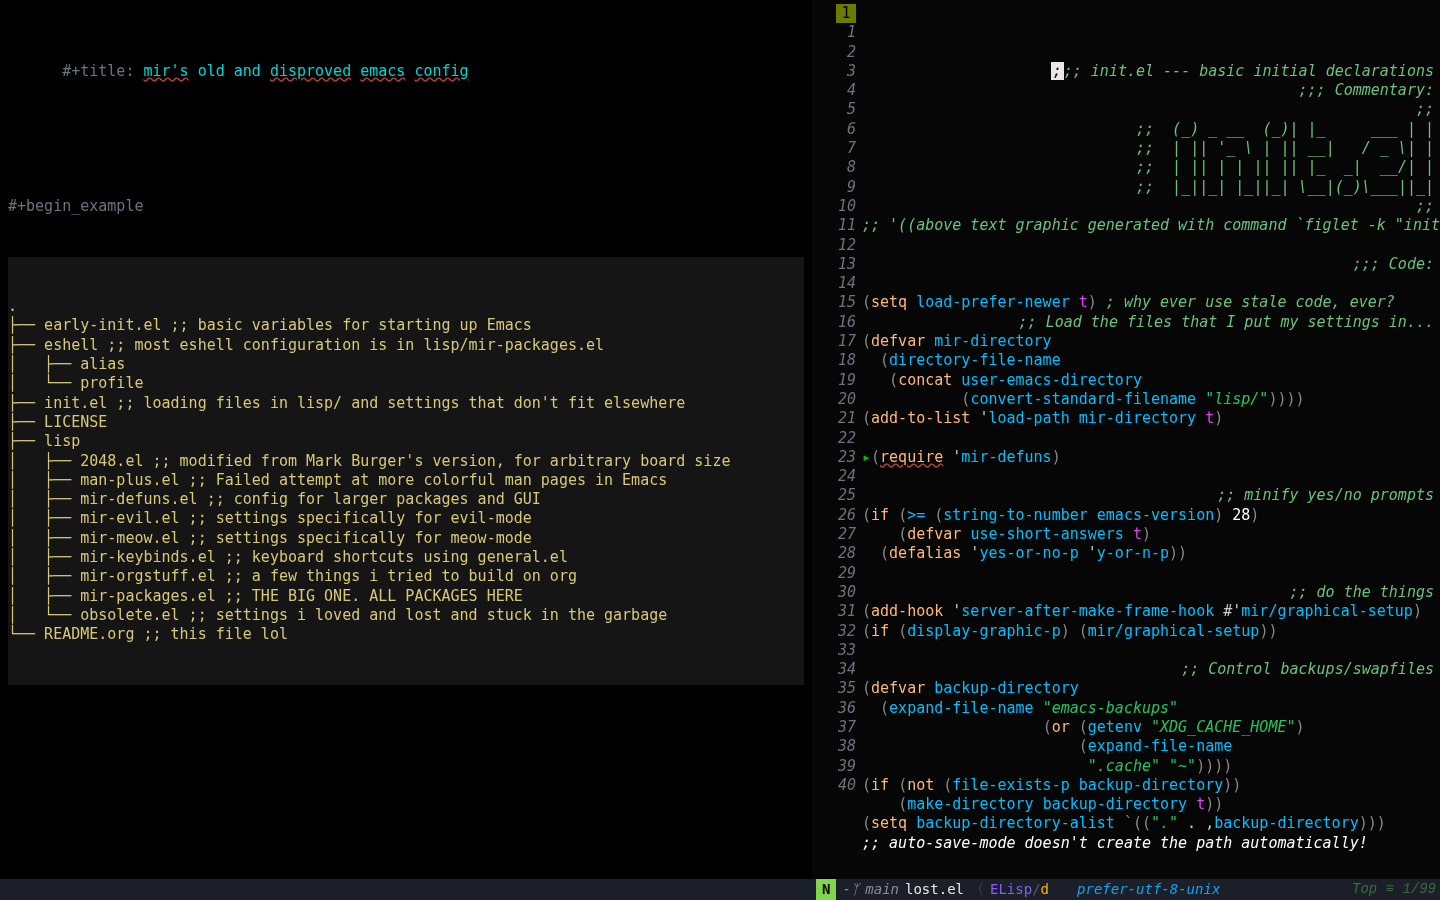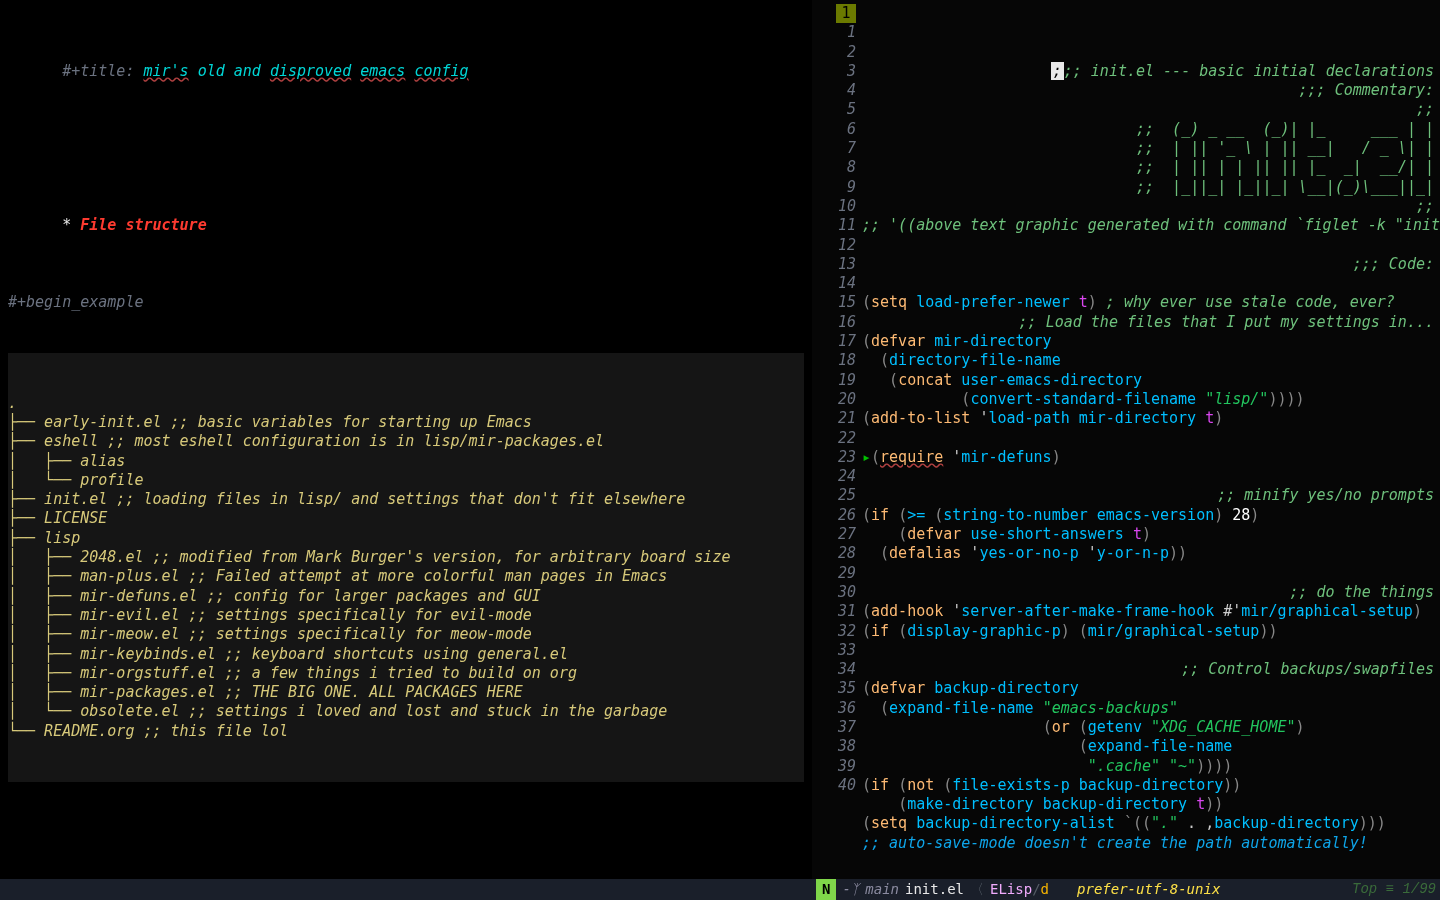--- a/index.html
+++ b/index.html
@@ -19,21 +19,20 @@
     height: calc(100% - 21px);
   }
   .pane {
     overflow: hidden;
     white-space: pre;
   }
   .left {
     flex: 0 0 812px;
     background: #000;
     padding: 4px 8px;
-    font-style: italic;
   }
   .right {
     flex: 1;
     background: #060606;
     position: relative;
   }
   .gutter {
     position: absolute;
     left: 0; top: 0;
     width: 44px;
@@ -69,21 +68,21 @@
     gap: 6px;
     padding: 0 4px;
   }
   .dim { color: #555c66; }
   .org-kw { color: #6b7280; }
   .teal { color: #00d6d6; }
   .red { color: #ff3b30; }
   .yellow { color: #d7c97a; }
   .white { color: #e8e8e8; }
   .cmt { color: #6ec07c; font-style: italic; text-align: right; } 
-  .cmt-dim { color: #0ea5e9; font-style: italic; }
+  .cmt-dim { color: #ffffff; font-style: italic; }
   .kw { color: #fdba74; }       
   .fn { color: #00bfff; }       
   .var { color: #d946ef; }      
   .str { color: #22c55e; font-style: italic; }
   .num { color: #ffffff; }
   .paren { color: #888; }
   .underline { text-decoration: underline; text-decoration-style: wavy; text-decoration-color: #b04040; }
   .example-block {
     background: #151515;
     padding: 2px 0;
@@ -99,60 +98,57 @@
     text-align: center;
   }
   .hl-cursor {
     background: #e8e8e8;
     color: #000;
     padding: 0 2px;
   }
   .pill-n { background: #7fd64a; color: #000; padding: 0 6px; font-weight: bold; }
   .seg-branch { color: #8b8ba0; font-style: italic; }
   .seg-file { color: #e8e8e8; }
-  .seg-mode { color: #f0abfc; }
+  .seg-mode { color: #8b5cf6; }
   .seg-d { color: #f5b301; }
-  .seg-enc { color: #fde047; font-style: italic; }
+  .seg-enc { color: #0ea5e9; font-style: italic; }
   .seg-pos { color: #3a6b3a; font-style: italic; font-family: Liberation Mono, monospace; }
   .arrow { color: #00c000; }
 </style>
 </head>
 <body>
 
 <div class="panes">
 
   <div class="pane left">
     <div>
       <span class="org-kw">#+title: </span><span id="title-words"><span class="teal underline">mir's</span> <span class="teal">old</span> <span class="teal">and</span> <span class="teal underline">disproved</span> <span class="teal underline">emacs</span> <span class="teal underline">config</span></span>
     </div>
     <div style="height:19px"></div>
-    <div>
-      <span class="white">* </span><span class="red" style="font-weight:bold">File structure</span>
-    </div>
     <div class="org-kw">#+begin_example</div>
     <div class="example-block">
       <div id="tree"><div class="yellow">.</div><div class="yellow">├── early-init.el ;; basic variables for starting up Emacs</div><div class="yellow">├── eshell ;; most eshell configuration is in lisp/mir-packages.el</div><div class="yellow">│   ├── alias</div><div class="yellow">│   └── profile</div><div class="yellow">├── init.el ;; loading files in lisp/ and settings that don't fit elsewhere</div><div class="yellow">├── LICENSE</div><div class="yellow">├── lisp</div><div class="yellow">│   ├── 2048.el ;; modified from Mark Burger's version, for arbitrary board size</div><div class="yellow">│   ├── man-plus.el ;; Failed attempt at more colorful man pages in Emacs</div><div class="yellow">│   ├── mir-defuns.el ;; config for larger packages and GUI</div><div class="yellow">│   ├── mir-evil.el ;; settings specifically for evil-mode</div><div class="yellow">│   ├── mir-meow.el ;; settings specifically for meow-mode</div><div class="yellow">│   ├── mir-keybinds.el ;; keyboard shortcuts using general.el</div><div class="yellow">│   ├── mir-orgstuff.el ;; a few things i tried to build on org</div><div class="yellow">│   ├── mir-packages.el ;; THE BIG ONE. ALL PACKAGES HERE</div><div class="yellow">│   └── obsolete.el ;; settings i loved and lost and stuck in the garbage</div><div class="yellow">└── README.org ;; this file lol</div></div>
     </div>
     <div style="height:19px"></div>
     
   </div>
 
   <div class="pane right">
     <div class="gutter" id="gutter"><div><span class="hl-linenum">1</span></div><div>1</div><div>2</div><div>3</div><div>4</div><div>5</div><div>6</div><div>7</div><div>8</div><div>9</div><div>10</div><div>11</div><div>12</div><div>13</div><div>14</div><div>15</div><div>16</div><div>17</div><div>18</div><div>19</div><div>20</div><div>21</div><div>22</div><div>23</div><div>24</div><div>25</div><div>26</div><div>27</div><div>28</div><div>29</div><div>30</div><div>31</div><div>32</div><div>33</div><div>34</div><div>35</div><div>36</div><div>37</div><div>38</div><div>39</div><div>40</div></div>
     <div class="code" id="code"><div class="cmt"><span class="hl-cursor">;</span><span class="cmt">;; init.el --- basic initial declarations</span></div><div class="cmt">;;; Commentary:</div><div class="cmt">;;</div><div class="cmt">;;  (_) _ __  (_)| |_     ___ | |</div><div class="cmt">;;  | || '_ \ | || __|   / _ \| |</div><div class="cmt">;;  | || | | || || |_  _|  __/| |</div><div class="cmt">;;  |_||_| |_||_| \__|(_)\___||_|</div><div class="cmt">;;</div><div class="cmt">;; '((above text graphic generated with command `figlet -k "init.el"'))</div><div class="">&nbsp;</div><div class="cmt">;;; Code:</div><div class="">&nbsp;</div><div><span class="paren">(</span><span class="kw">setq</span> <span class="fn">load-prefer-newer</span> <span class="var">t</span><span class="paren">)</span> <span class="cmt">; why ever use stale code, ever?</span></div><div class="cmt">;; Load the files that I put my settings in...</div><div><span class="paren">(</span><span class="kw">defvar</span> <span class="fn">mir-directory</span></div><div>  <span class="paren">(</span><span class="fn">directory-file-name</span></div><div>   <span class="paren">(</span><span class="kw">concat</span> <span class="fn">user-emacs-directory</span></div><div>           <span class="paren">(</span><span class="fn">convert-standard-filename</span> <span class="str">"lisp/"</span><span class="paren">))))</span></div><div><span class="paren">(</span><span class="kw">add-to-list</span> '<span class="fn">load-path</span> <span class="fn">mir-directory</span> <span class="var">t</span><span class="paren">)</span></div><div class="">&nbsp;</div><div><span class="arrow">▸</span><span class="paren">(</span><span class="kw underline">require</span> '<span class="fn">mir-defuns</span><span class="paren">)</span></div><div class="">&nbsp;</div><div class="cmt">;; minify yes/no prompts</div><div><span class="paren">(</span><span class="kw">if</span> <span class="paren">(</span><span class="fn">&gt;=</span> <span class="paren">(</span><span class="fn">string-to-number</span> <span class="fn">emacs-version</span><span class="paren">)</span> <span class="num">28</span><span class="paren">)</span></div><div>    <span class="paren">(</span><span class="kw">defvar</span> <span class="fn">use-short-answers</span> <span class="var">t</span><span class="paren">)</span></div><div>  <span class="paren">(</span><span class="kw">defalias</span> '<span class="fn">yes-or-no-p</span> '<span class="fn">y-or-n-p</span><span class="paren">))</span></div><div class="">&nbsp;</div><div class="cmt">;; do the things</div><div><span class="paren">(</span><span class="kw">add-hook</span> '<span class="fn">server-after-make-frame-hook</span> #'<span class="fn">mir/graphical-setup</span><span class="paren">)</span></div><div><span class="paren">(</span><span class="kw">if</span> <span class="paren">(</span><span class="fn">display-graphic-p</span><span class="paren">)</span> <span class="paren">(</span><span class="fn">mir/graphical-setup</span><span class="paren">))</span></div><div class="">&nbsp;</div><div class="cmt">;; Control backups/swapfiles</div><div><span class="paren">(</span><span class="kw">defvar</span> <span class="fn">backup-directory</span></div><div>  <span class="paren">(</span><span class="fn">expand-file-name</span> <span class="str">"emacs-backups"</span></div><div>                    <span class="paren">(</span><span class="kw">or</span> <span class="paren">(</span><span class="fn">getenv</span> <span class="str">"XDG_CACHE_HOME"</span><span class="paren">)</span></div><div>                        <span class="paren">(</span><span class="fn">expand-file-name</span></div><div>                         <span class="str">".cache"</span> <span class="str">"~"</span><span class="paren">))))</span></div><div><span class="paren">(</span><span class="kw">if</span> <span class="paren">(</span><span class="kw">not</span> <span class="paren">(</span><span class="fn">file-exists-p</span> <span class="fn">backup-directory</span><span class="paren">))</span></div><div>    <span class="paren">(</span><span class="fn">make-directory</span> <span class="fn">backup-directory</span> <span class="var">t</span><span class="paren">))</span></div><div><span class="paren">(</span><span class="kw">setq</span> <span class="fn">backup-directory-alist</span> <span class="paren">`((</span><span class="str">"."</span> . ,<span class="fn">backup-directory</span><span class="paren">)))</span></div><div class="cmt-dim">;; auto-save-mode doesn't create the path automatically!</div></div>
   </div>
 </div>
 
 <div class="status">
   <div class="status-left"> </div>
   <div class="status-right">
     <span class="pill-n">N</span>
     <span class="seg-branch">-ᛉ</span>
     <span class="seg-branch">main</span>
-    <span class="seg-file">init.el</span>
+    <span class="seg-file">lost.el</span>
     <span class="dim">〈</span>
     <span>
       <span class="seg-mode">ELisp</span><span class="dim">/</span><span class="seg-d">d</span>
     </span>
     <span style="flex:0 0 16px"></span>
     <span class="seg-enc">prefer-utf-8-unix</span>
     <span style="flex:1"></span>
     <span class="seg-pos">Top ≡ 1/99</span>
   </div>
 </div>

